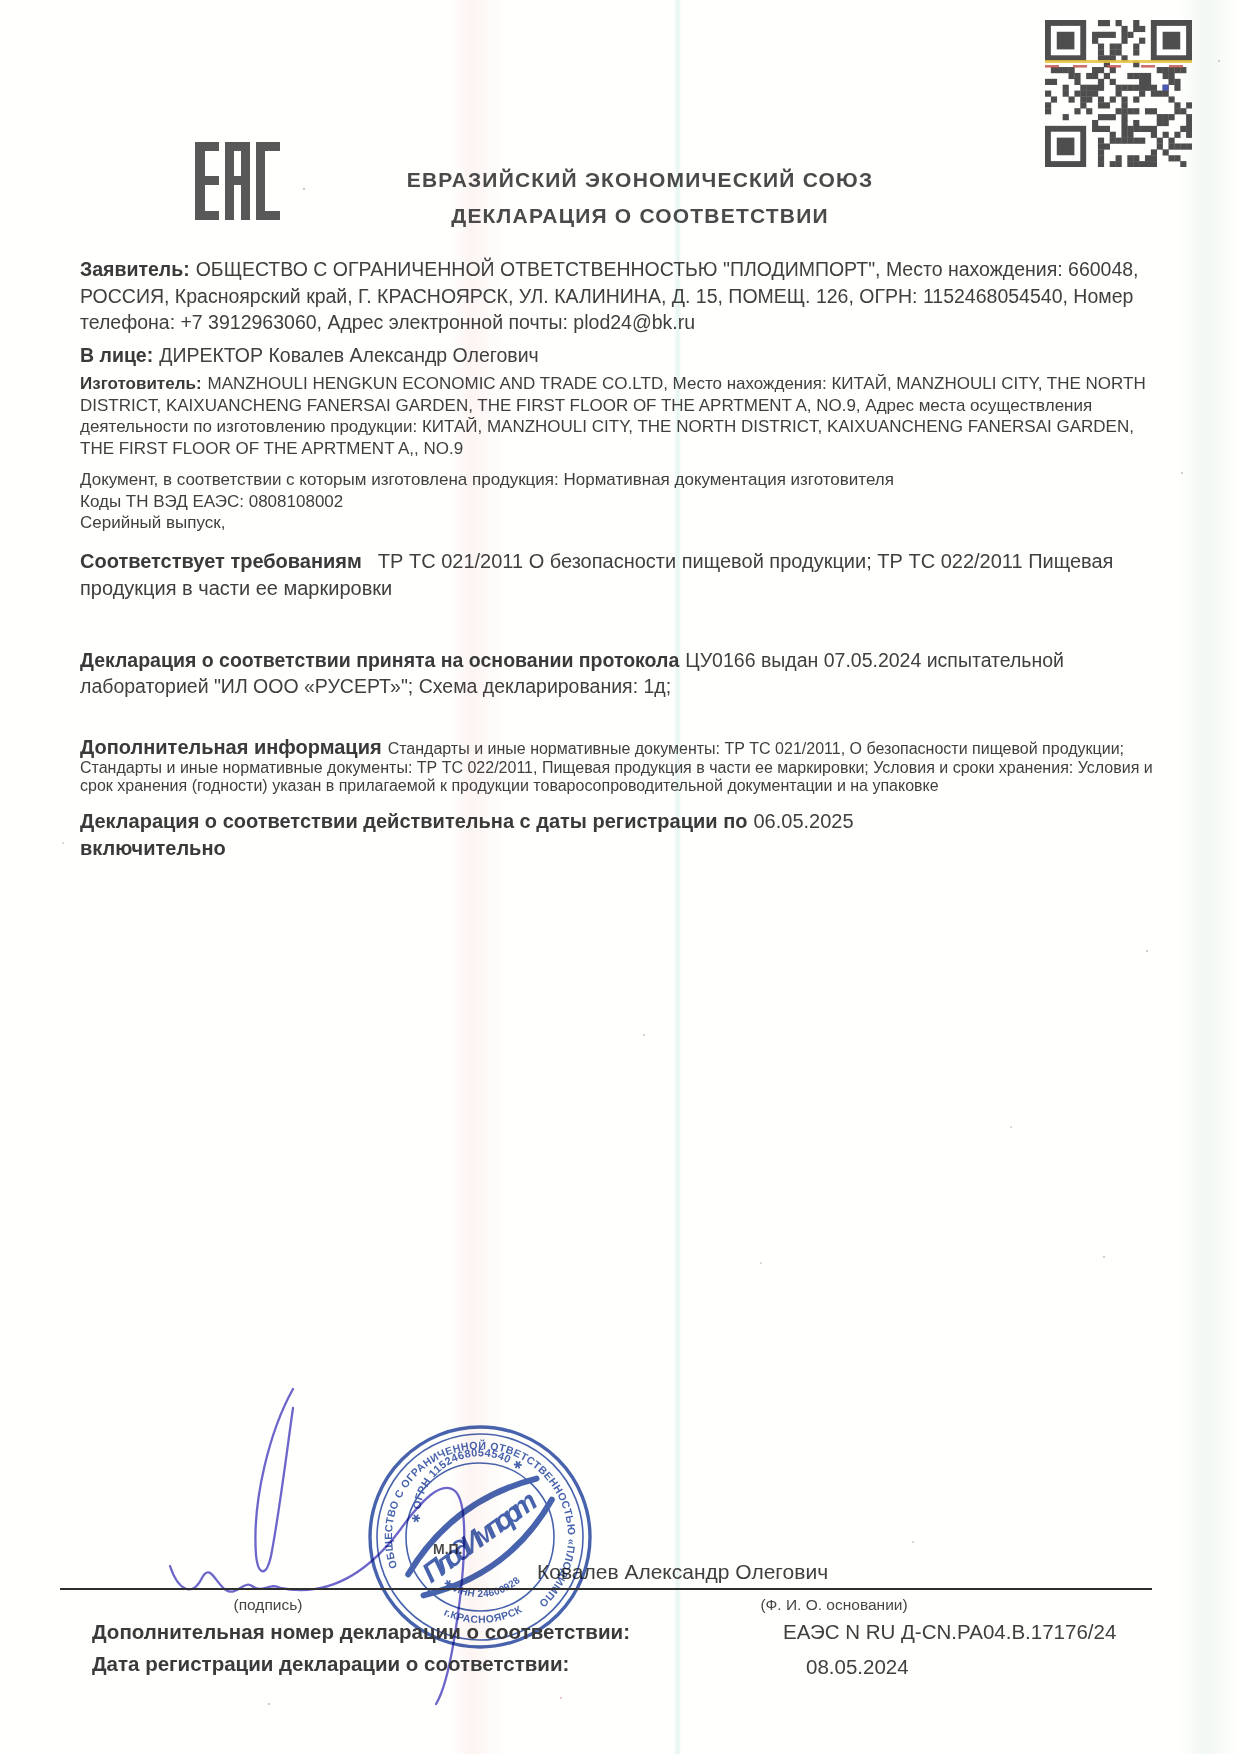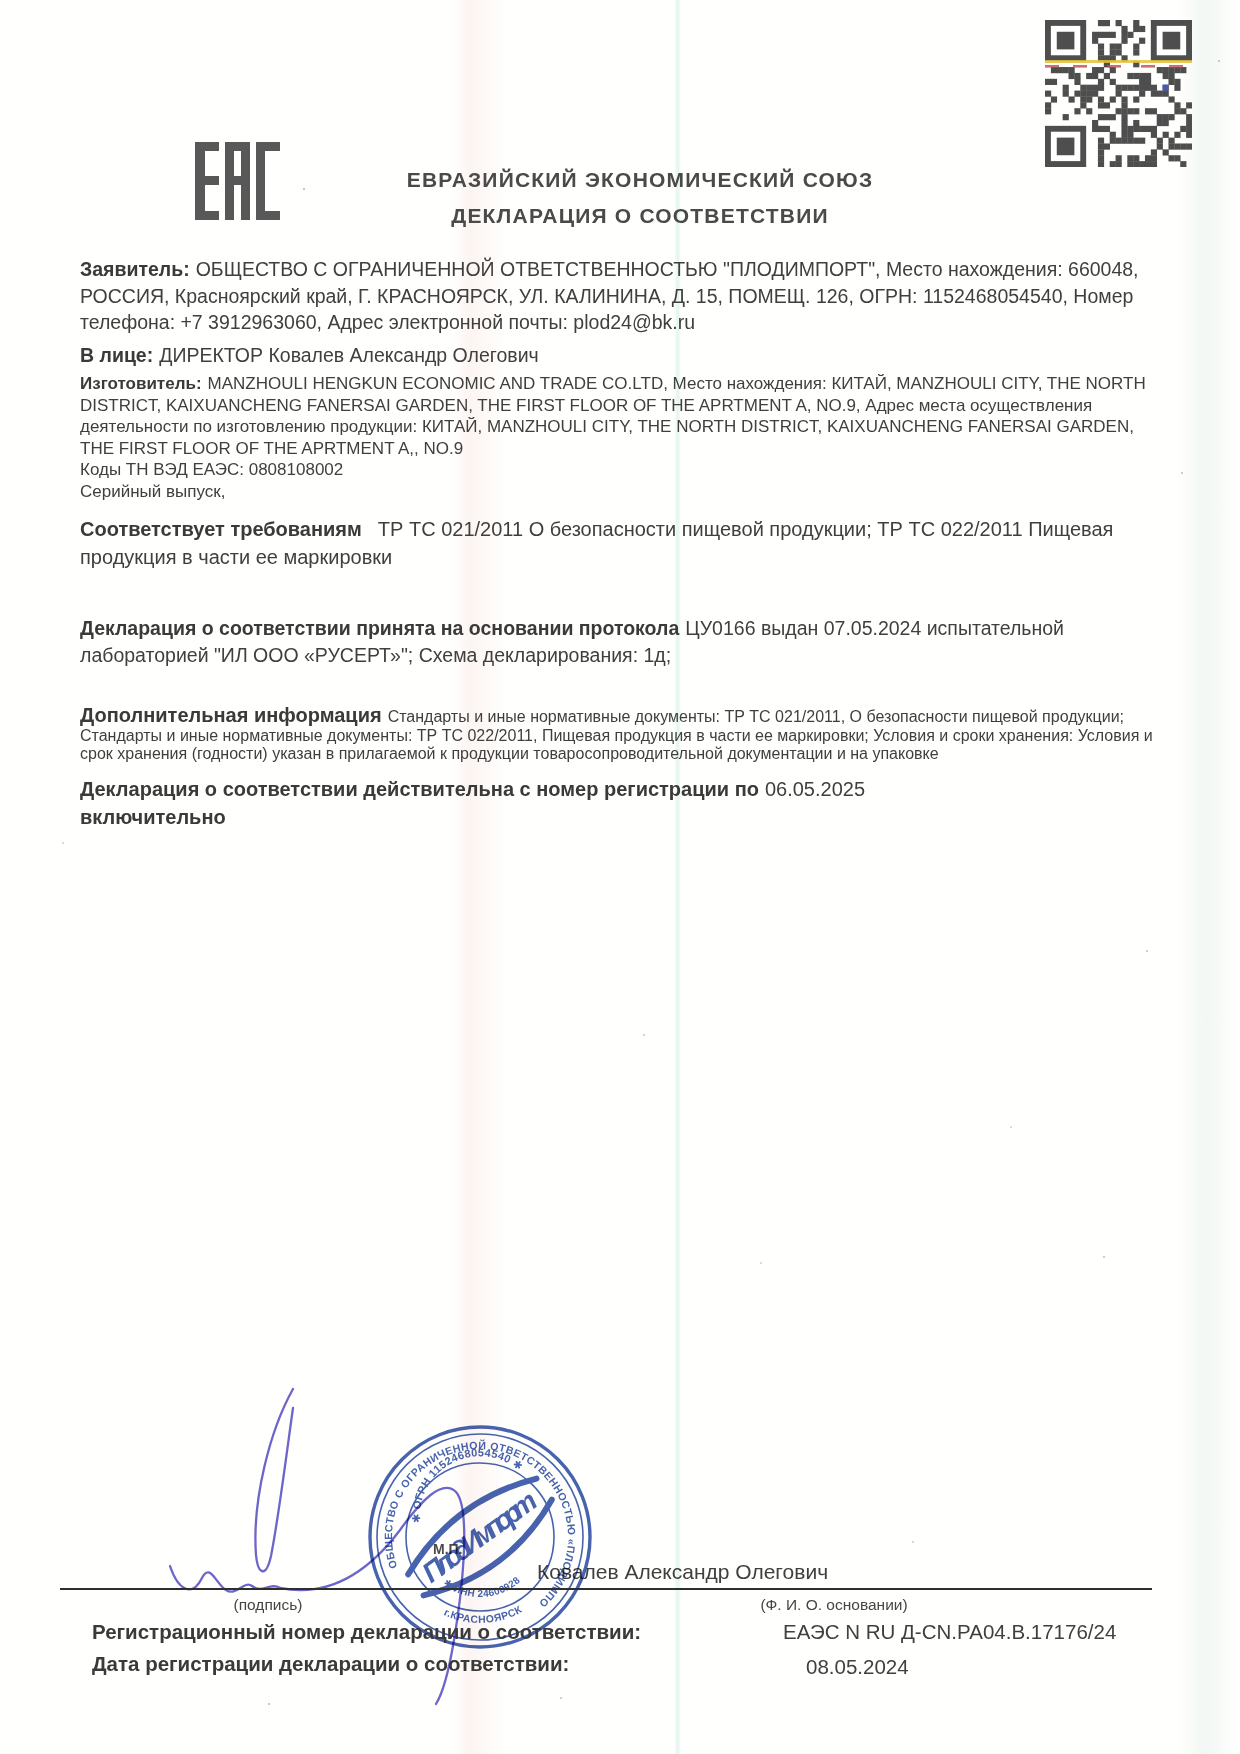--- a/index.html
+++ b/index.html
@@ -287,30 +287,31 @@
   <div class="title title-decl">ДЕКЛАРАЦИЯ О СООТВЕТСТВИИ</div>
 
   <div class="bodytext">
     <p class="p main"><b class="lbl lbl-big">Заявитель:</b><span>ОБЩЕСТВО С ОГРАНИЧЕННОЙ ОТВЕТСТВЕННОСТЬЮ "ПЛОДИМПОРТ", Место нахождения: 660048, РОССИЯ,  Красноярский край, Г. КРАСНОЯРСК, УЛ. КАЛИНИНА, Д. 15, ПОМЕЩ. 126, ОГРН: 1152468054540, Номер телефона: +7 3912963060, Адрес электронной почты: plod24@bk.ru</span></p>
 
     <p class="p main mt6"><b class="lbl lbl-big">В лице:</b><span>ДИРЕКТОР Ковалев Александр Олегович</span></p>
 
 
     <p class="p small mt5"><b class="lbl">Изготовитель:</b><span>MANZHOULI HENGKUN ECONOMIC AND TRADE CO.LTD, Место нахождения: КИТАЙ, MANZHOULI CITY, THE NORTH DISTRICT, KAIXUANCHENG FANERSAI GARDEN, THE FIRST FLOOR OF THE APRTMENT A, NO.9, Адрес места осуществления деятельности по изготовлению продукции: КИТАЙ, MANZHOULI CITY, THE NORTH DISTRICT, KAIXUANCHENG FANERSAI GARDEN, THE FIRST FLOOR OF THE APRTMENT A,, NO.9</span></p>
 
+    <p class="p small mt10">Документ, в соответствии с которым изготовлена продукция: Нормативная документация изготовителя</p>
     <p class="p small">Коды ТН ВЭД ЕАЭС: 0808108002</p>
     <p class="p small">Серийный выпуск,</p>
 
     <p class="p big mt14"><b class="lbl lbl-xl gap">Соответствует требованиям</b><span>ТР ТС 021/2011 О безопасности пищевой продукции; ТР ТС 022/2011 Пищевая продукция в части ее маркировки</span></p>
 
     <p class="p main mt44"><b class="lbl lbl-big">Декларация о соответствии принята на основании протокола</b><span>ЦУ0166 выдан 07.05.2024 испытательной лабораторией "ИЛ ООО «РУСЕРТ»"; Схема декларирования: 1д;</span></p>
 
     <p class="p addl mt46"><b class="lbl lbl-xl">Дополнительная информация</b><span>Стандарты и иные нормативные документы: ТР ТС 021/2011, О безопасности пищевой продукции; Стандарты и иные нормативные документы: ТР ТС 022/2011, Пищевая продукция в части ее маркировки; Условия и сроки хранения: Условия и срок хранения (годности) указан в прилагаемой к продукции товаросопроводительной документации и на упаковке</span></p>
 
-    <p class="p big mt13 validity"><b class="lbl lbl-xl">Декларация о соответствии действительна с номер регистрации по</b><span class="date">06.05.2025</span><b class="suffix">включительно</b></p>
+    <p class="p big mt13 validity"><b class="lbl lbl-xl">Декларация о соответствии действительна с даты регистрации по</b><span class="date">06.05.2025</span><b class="suffix">включительно</b></p>
   </div>
 
   <svg class="signature" viewBox="120 1370 400 350">
     <g fill="none" stroke="#5d55c5" stroke-width="2.3" stroke-linecap="round" opacity=".9">
       <path d="M293 1389 C270 1430 252 1500 256 1555 C258 1575 266 1578 271 1556 C279 1515 287 1450 293 1408"></path>
       <path d="M170 1566 C178 1590 192 1598 202 1578 C210 1562 216 1584 226 1590 C236 1597 244 1580 252 1586 C262 1594 270 1582 280 1588"></path>
       <path d="M280 1588 C330 1598 370 1570 400 1530 C420 1502 442 1478 456 1492 C470 1508 464 1580 454 1640 C448 1676 441 1696 436 1704"></path>
     </g>
   </svg>
 
@@ -345,17 +346,17 @@
       <path d="M34 102 Q114 68 194 100" fill="none" stroke="#3a57a9" stroke-width="6" stroke-linecap="round"></path>
       <path d="M34 128 Q114 162 194 126" fill="none" stroke="#3a57a9" stroke-width="6" stroke-linecap="round"></path>
       <text x="114" y="123" text-anchor="middle" font-size="28" font-weight="bold" font-style="italic" fill="#3a57a9" textLength="134">ПлодИмпорт</text>
     </g>
   </svg>
 
   <div class="sig-line"></div>
   <div class="sig-caption">(подпись)</div>
   <div class="fio-caption">(Ф. И. О. основании)</div>
 
-  <div class="reg-label reg1-label">Регистрационный номер декларации о соответствии:</div>
+  <div class="reg-label reg1-label">Дополнительная номер декларации о соответствии:</div>
   <div class="reg-value reg1-value">ЕАЭС N RU Д-CN.РА04.В.17176/24</div>
   <div class="reg-label reg2-label">Дата регистрации декларации о соответствии:</div>
   <div class="reg-value reg2-value">08.05.2024</div>
 </div>
 
 </body></html>

